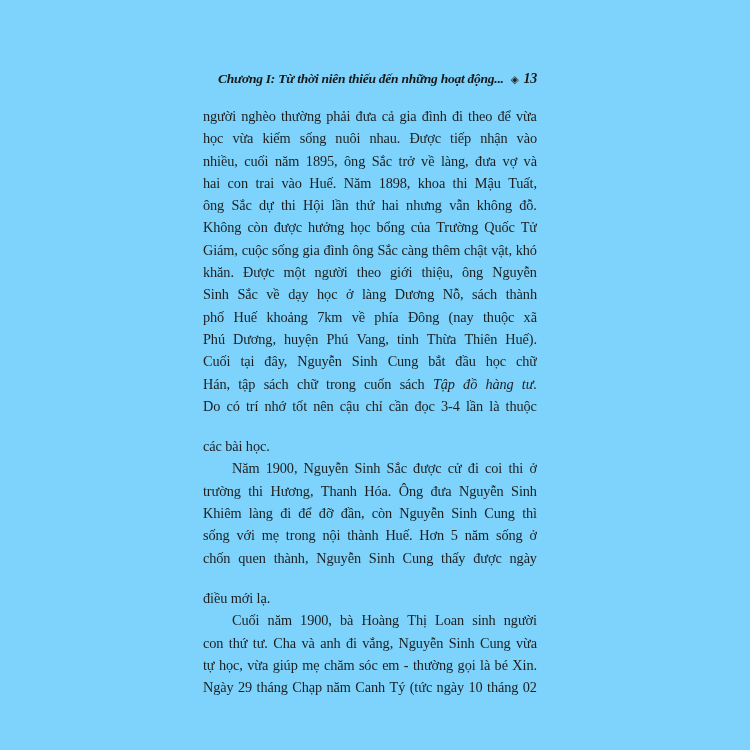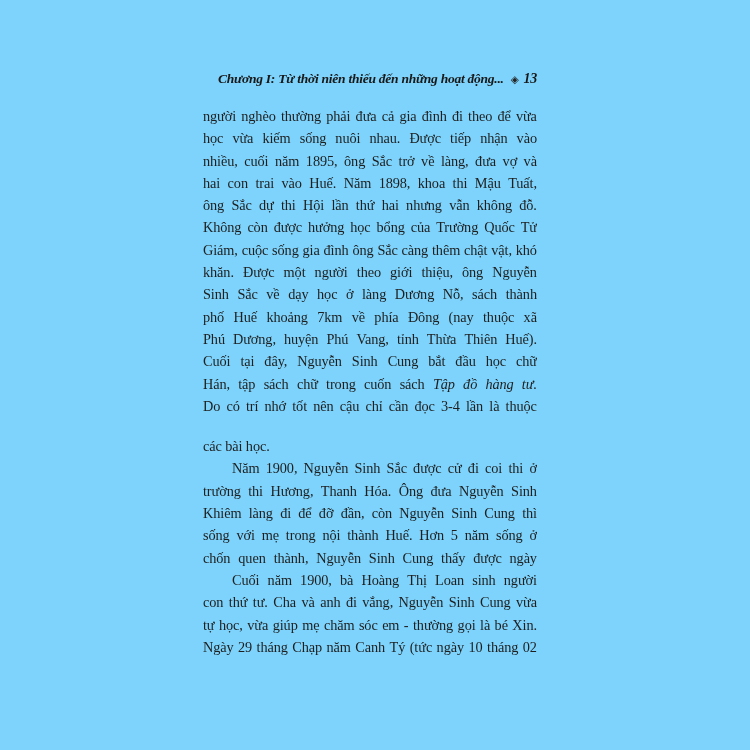--- a/index.html
+++ b/index.html
@@ -317,20 +317,21 @@
         <span>chốn</span>
         <span>quen</span>
         <span>thành,</span>
         <span>Nguyễn</span>
         <span>Sinh</span>
         <span>Cung</span>
         <span>thấy</span>
         <span>được</span>
         <span>ngày</span>
       </div>
+      <div class="line noj"><span>điều mới lạ.</span></div>
       <div class="line just ind">
         <span>Cuối</span>
         <span>năm</span>
         <span>1900,</span>
         <span>bà</span>
         <span>Hoàng</span>
         <span>Thị</span>
         <span>Loan</span>
         <span>sinh</span>
         <span>người</span>

